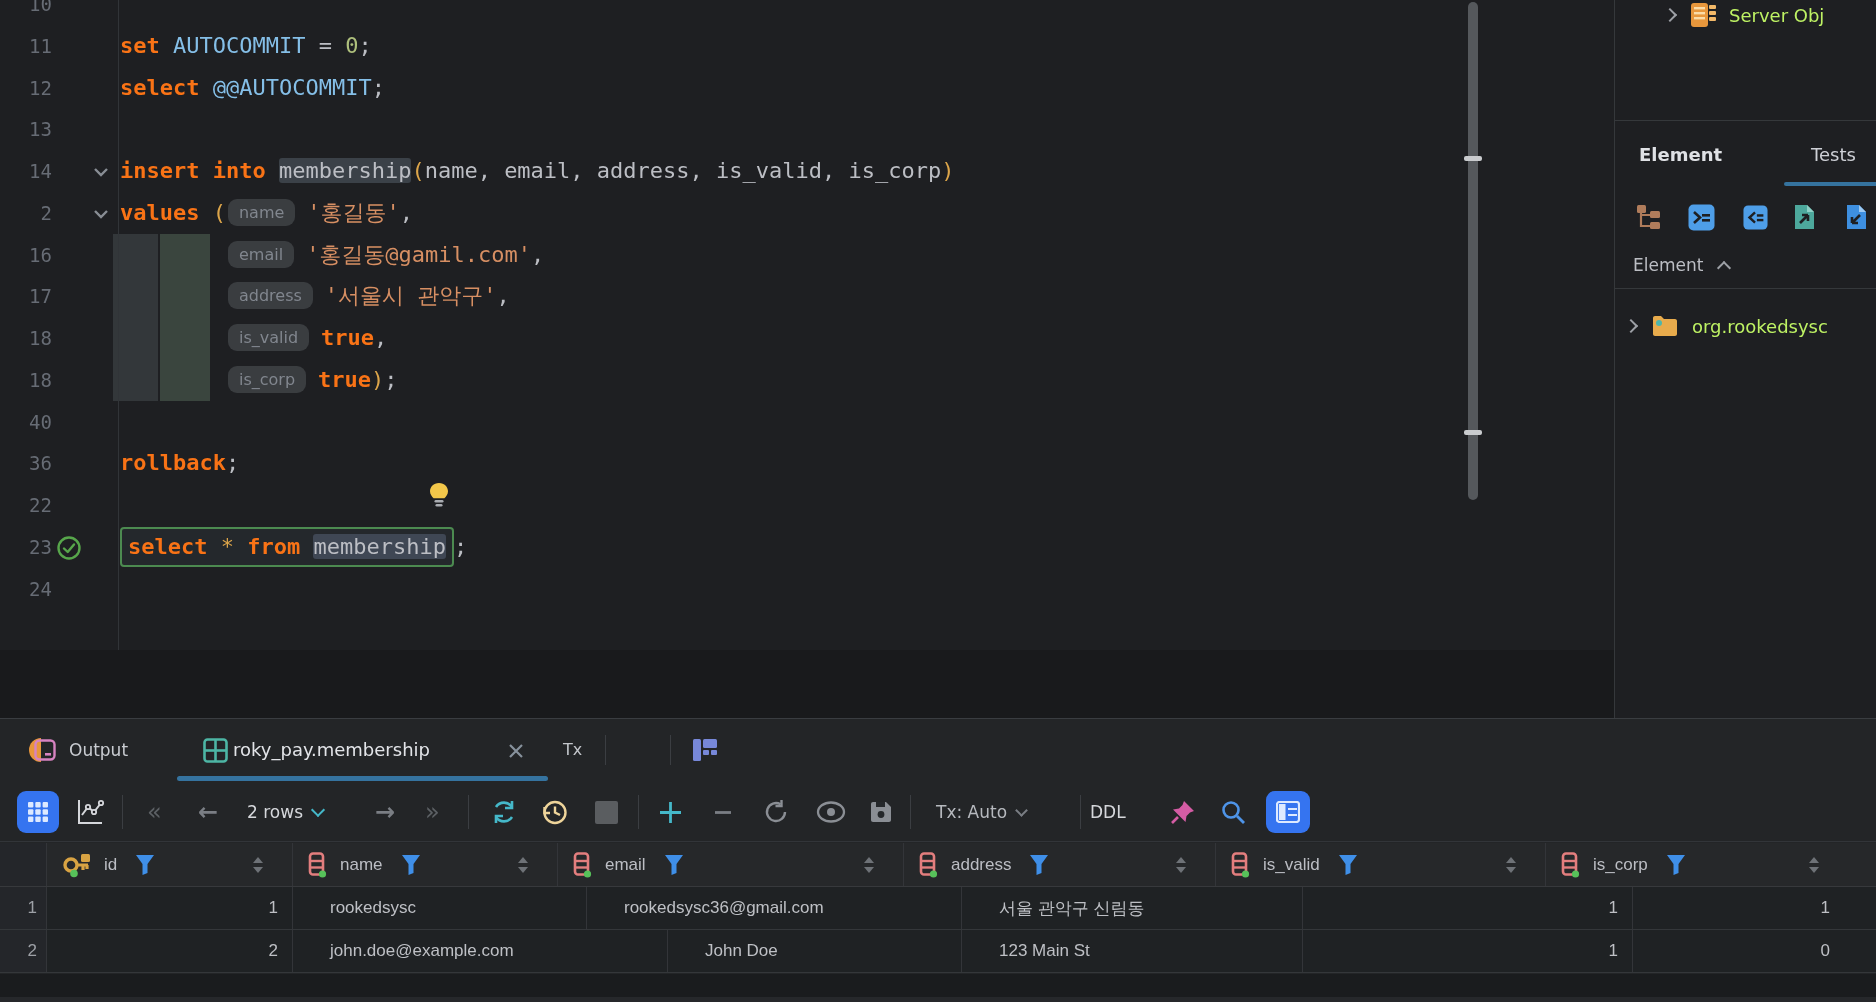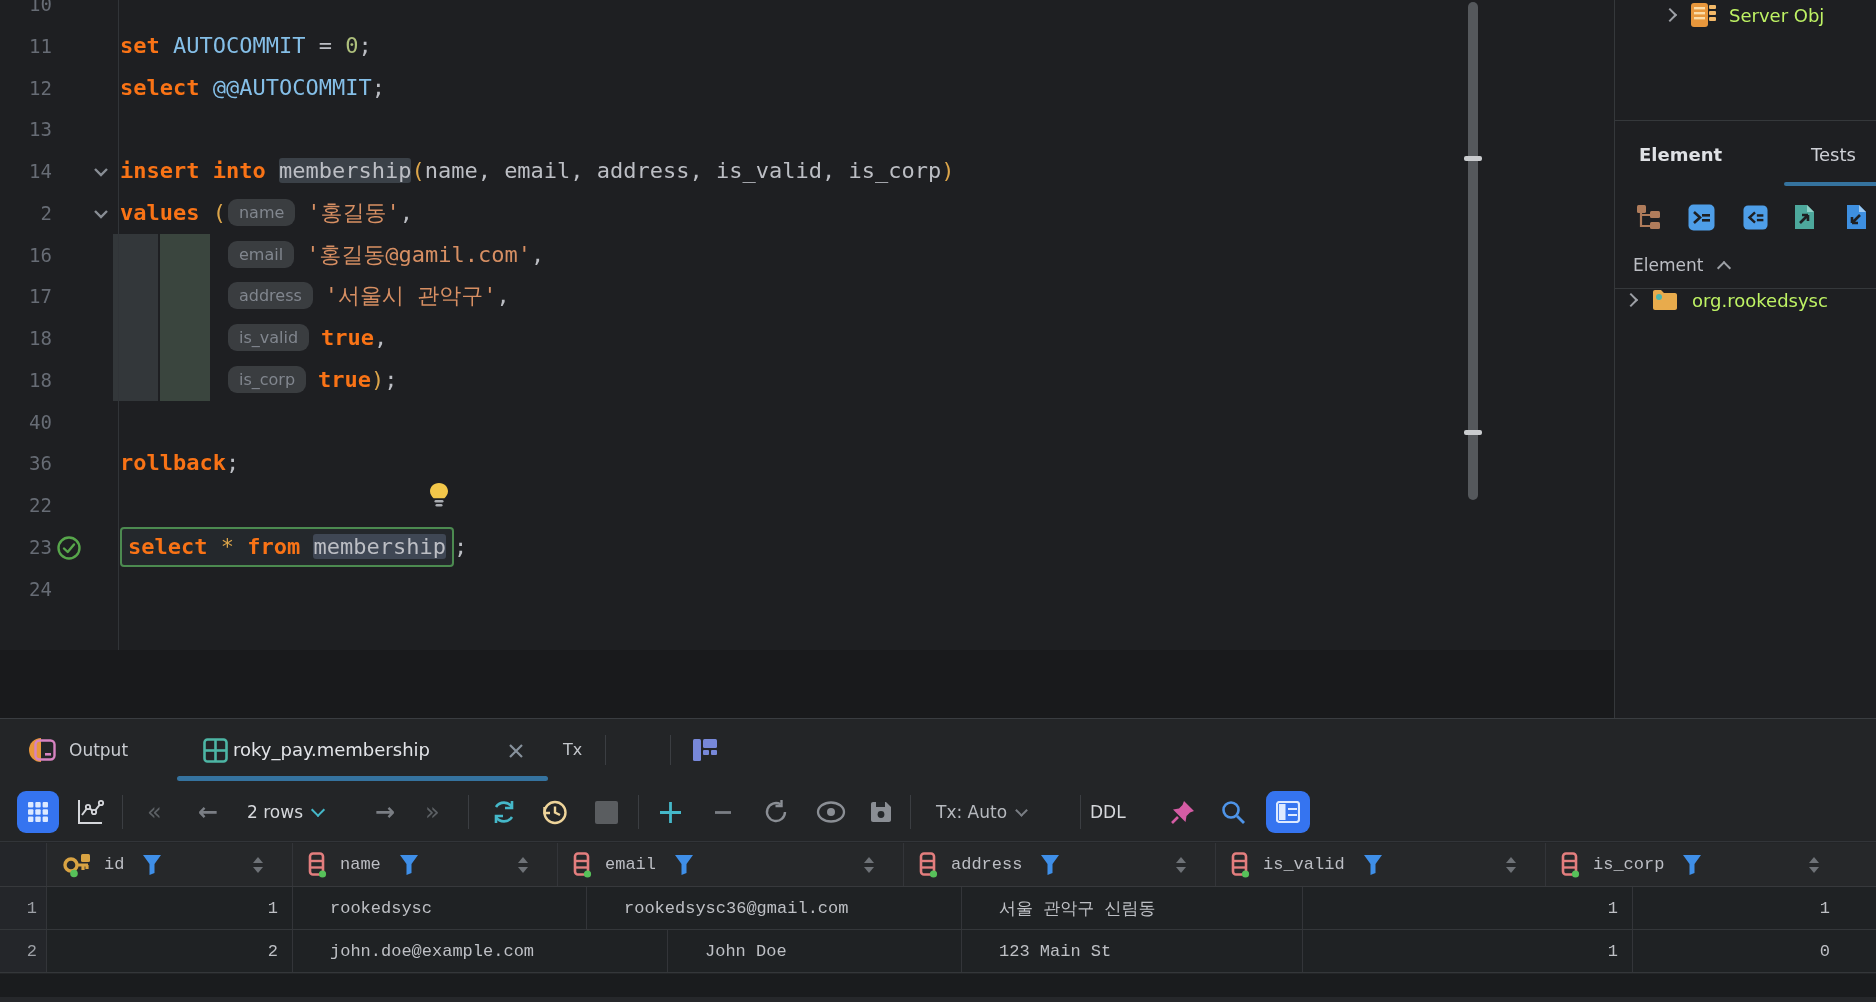--- a/index.html
+++ b/index.html
@@ -69,21 +69,21 @@
   .blue-btn { position:absolute; width:42px; height:42px; top:9px; background:#3574F0; border-radius:9px;
     display:flex; align-items:center; justify-content:center; }
   .stop-sq { width:19px; height:19px; background:#5A5D60; border-radius:2px; }
 
   
   .grid { position:absolute; left:0; top:124px; width:1876px; }
   .grid-row { display:flex; width:1876px; }
   .grid-header { height:44px; background:#26282A; border-bottom:1px solid #37393C; }
   .grid-data { height:43px; background:#1F2224; border-bottom:1px solid #34373A; }
   .cell { position:relative; display:flex; align-items:center; border-right:1px solid #333539;
-    font-family:Liberation Mono, monospace; font-size:17px; color:#BEC0C5; overflow:hidden; }
+    font-family:Liberation Sans, sans-serif; font-size:17px; color:#BEC0C5; overflow:hidden; }
   .c-gut { width:47px; justify-content:flex-end; padding-right:9px; color:#9DA0A6; background:#24262A; }
   .c-id { width:246px; } .c-name { width:265px; } .c-email { width:346px; }
   .c-addr { width:312px; } .c-valid { width:330px; } .c-corp { width:330px; flex:1; border-right:none; }
   .hdr-label { margin-left:12px; color:#BCBEC4; }
   .hdr-icon { margin-left:15px; display:flex; }
   .funnel { margin-left:18px; display:flex; }
   .sort { position:absolute; right:28px; top:13px; }
   .cell.r { justify-content:flex-end; padding-right:14px; }
   .cell.l { justify-content:flex-start; padding-left:8px;margin-left:29px; }
   .below-table { position:absolute; left:0; top:255px; width:1876px; height:29px; background:#1A1C1E; }
@@ -237,21 +237,21 @@
       </span>
     </div>
 
     <div class="rp-row" style="left:18px; top:248px; height:34px">
       <span style="font-size:17px; color:#BCBEC4; margin-right:16px">Element</span>
       <span class="tree-chevron-up"></span>
     </div>
 
     <div class="rp-hr" style="top:288px"></div>
 
-    <div class="rp-row" style="left:11px; top:284px; height:32px">
+    <div class="rp-row" style="left:11px; top:310px; height:32px">
       <span class="tree-chevron" style="transform:rotate(-45deg); margin-right:15px"></span>
       <span style="display:flex; margin-right:13px">
         <svg width="28" height="24" viewBox="0 0 28 24">
           <path d="M2 4 C2 2.9 2.9 2 4 2 L10 2 L13 5 L24 5 C25.1 5 26 5.9 26 7 L26 20 C26 21.1 25.1 22 24 22 L4 22 C2.9 22 2 21.1 2 20 Z" fill="#E8AB4C"></path>
           <circle cx="8" cy="9" r="3" fill="#4DB6AC"></circle>
         </svg>
       </span>
       <span class="rp-label">org.rookedsysc</span>
     </div>
   </div>

